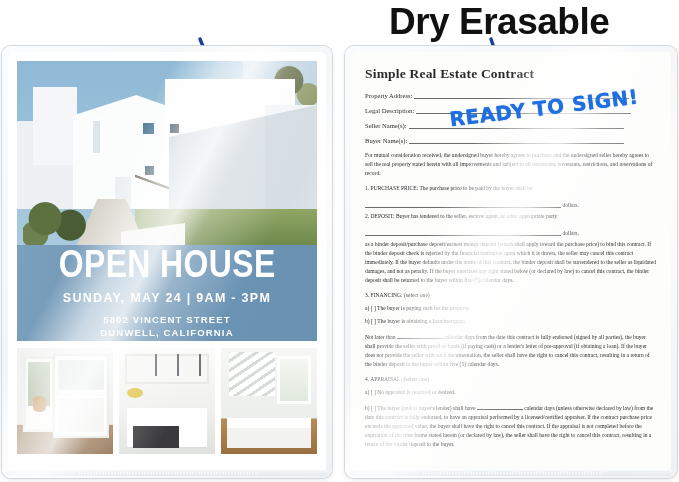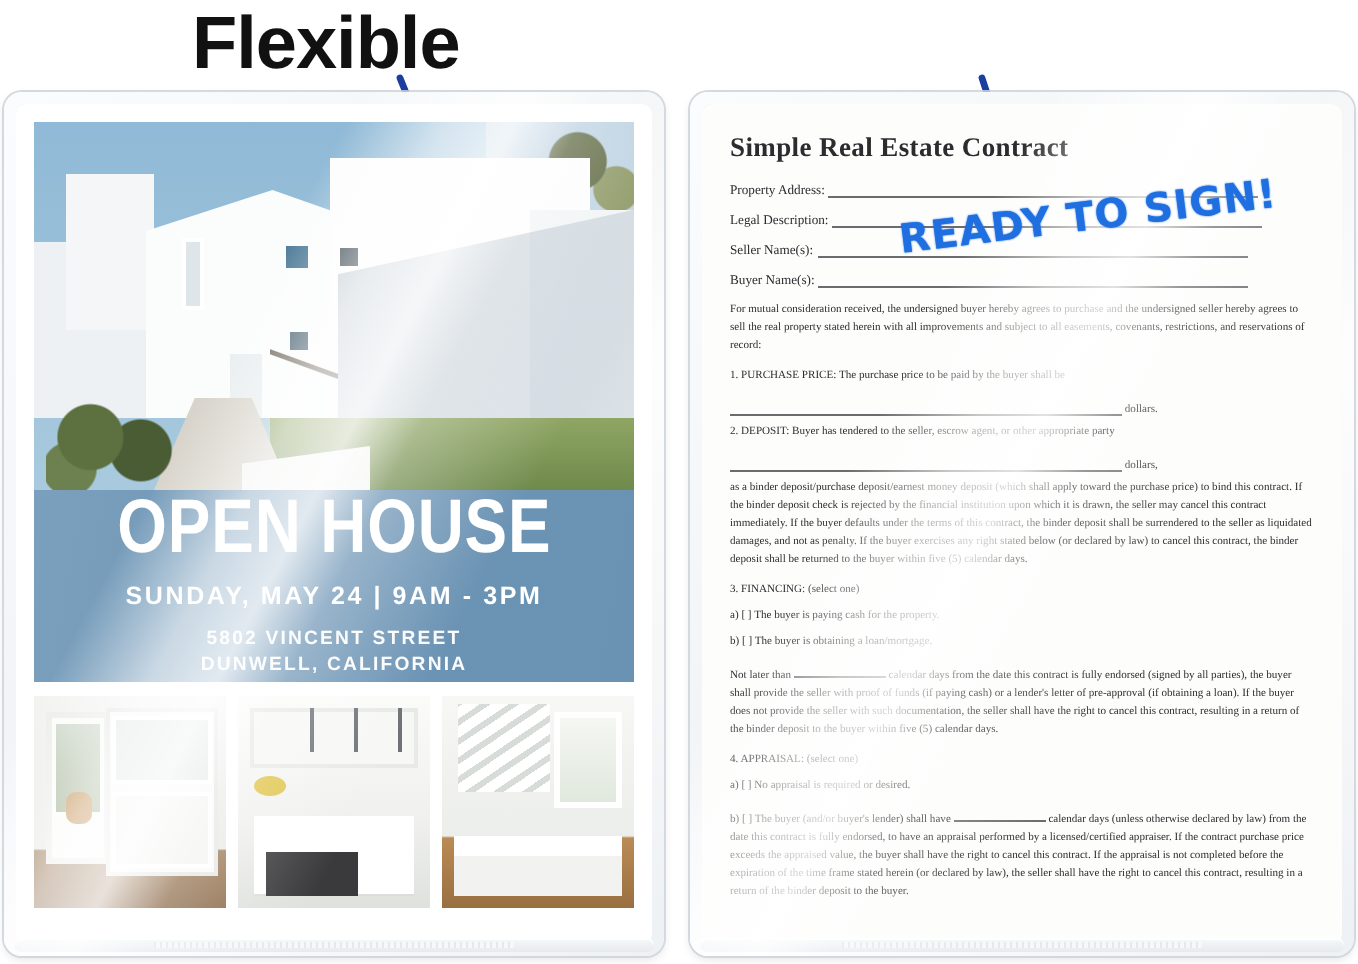--- a/index.html
+++ b/index.html
@@ -189,21 +189,21 @@
     transform:rotate(-7deg);letter-spacing:.5px;
     text-shadow:0 0 1px #1f6fe0;
     white-space:nowrap;
   }
 </style>
 </head>
 <body>
 
 <div class="stage">
 
-  <div class="headline" id="headline-flexible">Flexible</div>
+  <div class="headline" id="headline-dry">Dry Erasable</div>
 
   <svg class="pointer" style="left:196px;top:36px;" width="40" height="68" viewBox="0 0 40 68">
     <line x1="4" y1="3" x2="25" y2="55" stroke="#1b3fa0" stroke-width="3.4" stroke-linecap="round"></line>
     <circle cx="26" cy="58" r="6.5" fill="#1b3fa0"></circle>
   </svg>
 
   <svg class="pointer" style="left:487px;top:36px;" width="40" height="72" viewBox="0 0 40 72">
     <line x1="4" y1="3" x2="21" y2="55" stroke="#1b3fa0" stroke-width="3.4" stroke-linecap="round"></line>
     <circle cx="22" cy="59" r="6.5" fill="#1b3fa0"></circle>
   </svg>

